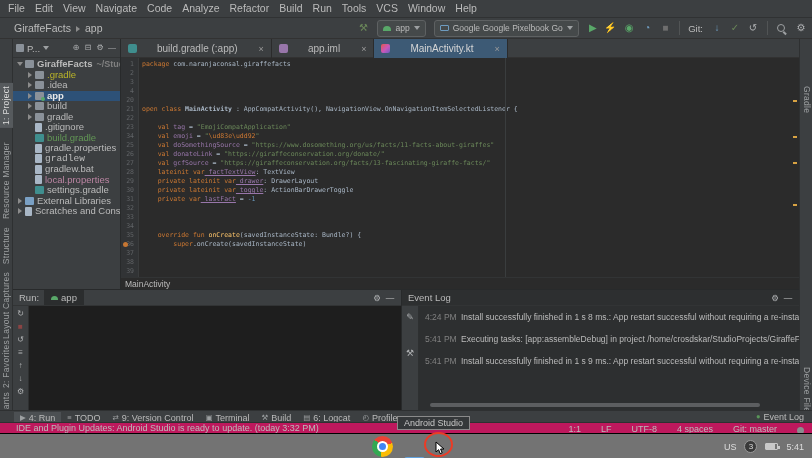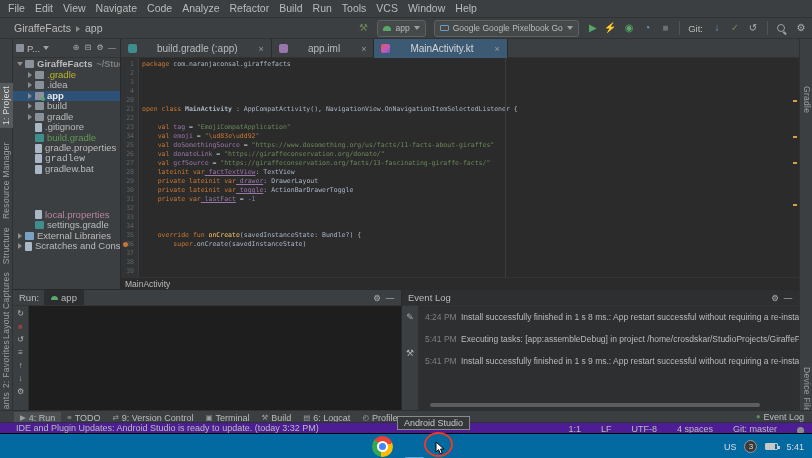--- a/index.html
+++ b/index.html
@@ -109,28 +109,28 @@
   .hscroll{position:absolute;left:28px;bottom:3px;width:330px;height:4px;background:#5c5e60;border-radius:2px}
 
   
   .bottombar{position:absolute;left:0;top:410px;width:812px;height:12px;background:#3c3f41;border-top:1px solid #2e3031;font-size:9px;line-height:12px;white-space:nowrap;padding-left:14px}
   .bb-item{display:inline-flex;align-items:center;gap:3px;padding:0 6px;height:12px;color:#bbb}
   .bb-item.active{background:#4c5053}
   .bb-glyph{font-size:7.5px;color:#9da0a2}
   .bb-right{position:absolute;right:8px;top:0;display:inline-flex;align-items:center;gap:3px;height:12px;color:#bbb}
 
   
-  .statusbar{position:absolute;left:0;top:422px;width:812px;height:11px;background:#4c1d95;border-top:1px solid #2e3031;font-size:9px;line-height:10px;color:#bbb}
+  .statusbar{position:absolute;left:0;top:422px;width:812px;height:11px;background:#be185d;border-top:1px solid #2e3031;font-size:9px;line-height:10px;color:#bbb}
   .sb-msg{position:absolute;left:16px;top:0;line-height:11px;white-space:nowrap}
   .sb-right{position:absolute;right:8px;top:0;height:11px;display:flex;align-items:flex-end;gap:20px}
   .sb-seg{white-space:nowrap}
   .sb-bell{width:7px;height:7px;border-radius:50%;background:#8a8d8f}
 
   
-  .taskbar{position:absolute;left:0;top:433px;width:812px;height:25px;background:#0369a1;border-top:1px solid #000}
+  .taskbar{position:absolute;left:0;top:433px;width:812px;height:25px;background:#737373;border-top:1px solid #000}
   .tb-app{position:absolute;top:2px;width:21px;height:21px}
   .chrome-icon{border-radius:50%;background:conic-gradient(from -50deg,#ea4335 0 120deg,#fbbc05 0 240deg,#34a853 0 360deg);position:relative}
   .chrome-icon::before{content:"";position:absolute;inset:5px;background:#fff;border-radius:50%}
   .chrome-icon::after{content:"";position:absolute;inset:7px;background:#4285f4;border-radius:50%}
   .files-icon{background:linear-gradient(#63a4e0,#3b7cc4);border-radius:3px;position:relative;height:17px;top:2px}
   .files-icon::before{content:"";position:absolute;left:2px;top:2px;right:2px;height:4px;background:#9cc6ee;border-radius:2px}
   .ring{position:absolute;left:424px;top:432px;width:29px;height:25px;border:2px solid #ec3b25;border-radius:50%;z-index:40;pointer-events:none}
   .tray{position:absolute;right:8px;top:0;height:25px;display:flex;align-items:center;gap:8px;font-size:9px;color:#ddd}
   .badge3{width:13px;height:13px;border-radius:50%;background:#3a3a3a;border:1px solid #9a9a9a;color:#ddd;font-size:8px;line-height:12px;text-align:center}
   .battery{width:13px;height:7px;border:1px solid #c8c8c8;border-radius:1px;position:relative}
@@ -268,21 +268,21 @@
         <div class="tree-row" style="padding-left: 13px; font-family: Liberation Mono, monospace;">
           <span class="arr"></span>
           <span class="ti ti-file"></span>
           <span>gradlew</span>
         </div>
         <div class="tree-row" style="padding-left: 13px;">
           <span class="arr"></span>
           <span class="ti ti-file"></span>
           <span>gradlew.bat</span>
         </div>
-        <div class="tree-row" style="padding-left: 13px; margin-top: 35px;">
+        <div class="tree-row" style="padding-left: 13px;">
           <span class="arr"></span>
           <span class="ti ti-file"></span>
           <span class="c-ignored">local.properties</span>
         </div>
         <div class="tree-row" style="padding-left: 13px;">
           <span class="arr"></span>
           <span class="ti ti-gradle"></span>
           <span>settings.gradle</span>
         </div>
         <div class="tree-row" style="padding-left: 3px;">

